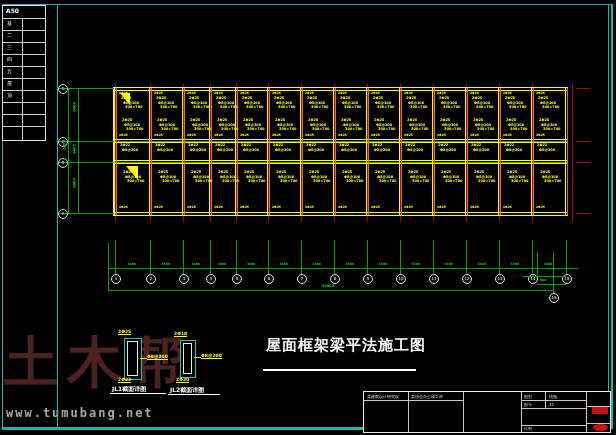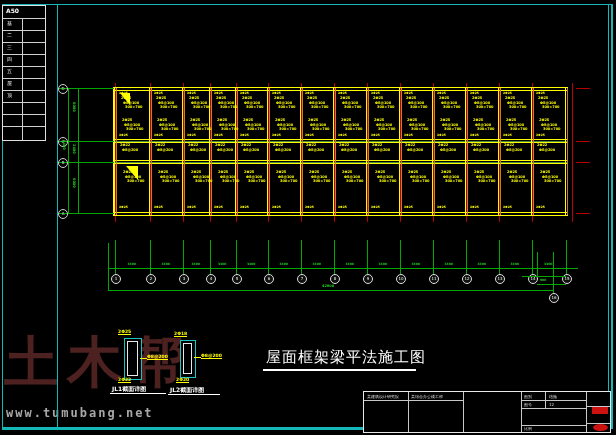--- a/index.html
+++ b/index.html
@@ -5,21 +5,21 @@
   html,body{margin:0;padding:0;background:#000;}
   #stage{position:relative;width:616px;height:435px;background:#000;overflow:hidden;
          font-family:"DejaVu Sans",sans-serif;}
   .abs{position:absolute;}
   .txt{position:absolute;white-space:nowrap;font-family:"DejaVu Sans",sans-serif;}
   .stair div{white-space:nowrap;font-weight:bold;}
   #watermark-brand{position:absolute;left:4px;top:326px;font-size:55px;font-weight:bold;
     letter-spacing:8px;color:#4e2121;z-index:1;font-family:"DejaVu Sans",sans-serif;}
   #watermark-url{position:absolute;left:6px;top:406px;font-size:12px;font-weight:bold;
     letter-spacing:2px;color:#a8a8a8;z-index:2;font-family:"DejaVu Sans Mono",monospace;}
-  #main-title{position:absolute;left:266px;top:348px;font-size:15px;font-weight:normal;
+  #main-title{position:absolute;left:266px;top:336px;font-size:15px;font-weight:bold;
     color:#fff;letter-spacing:1px;z-index:3;}
   #title-underline{position:absolute;left:263px;top:369px;width:153px;height:2px;background:#fff;z-index:3;}
   .detail{position:absolute;z-index:3;}
   .det-outer{position:absolute;border:1px solid #19c3c3;background:#000;}
   .det-inner{position:absolute;border:1px solid #e8e8e8;}
   .ylab{position:absolute;color:#ffff00;font-weight:bold;font-size:4.5px;white-space:nowrap;}
   .caption{position:absolute;color:#fff;font-weight:bold;font-size:6px;white-space:nowrap;}
   #title-block{position:absolute;left:363px;top:391px;width:246px;height:40px;
     border:1px solid #e8e8e8;background:#000;z-index:4;}
   .tb-line{position:absolute;background:#c8c8c8;}

